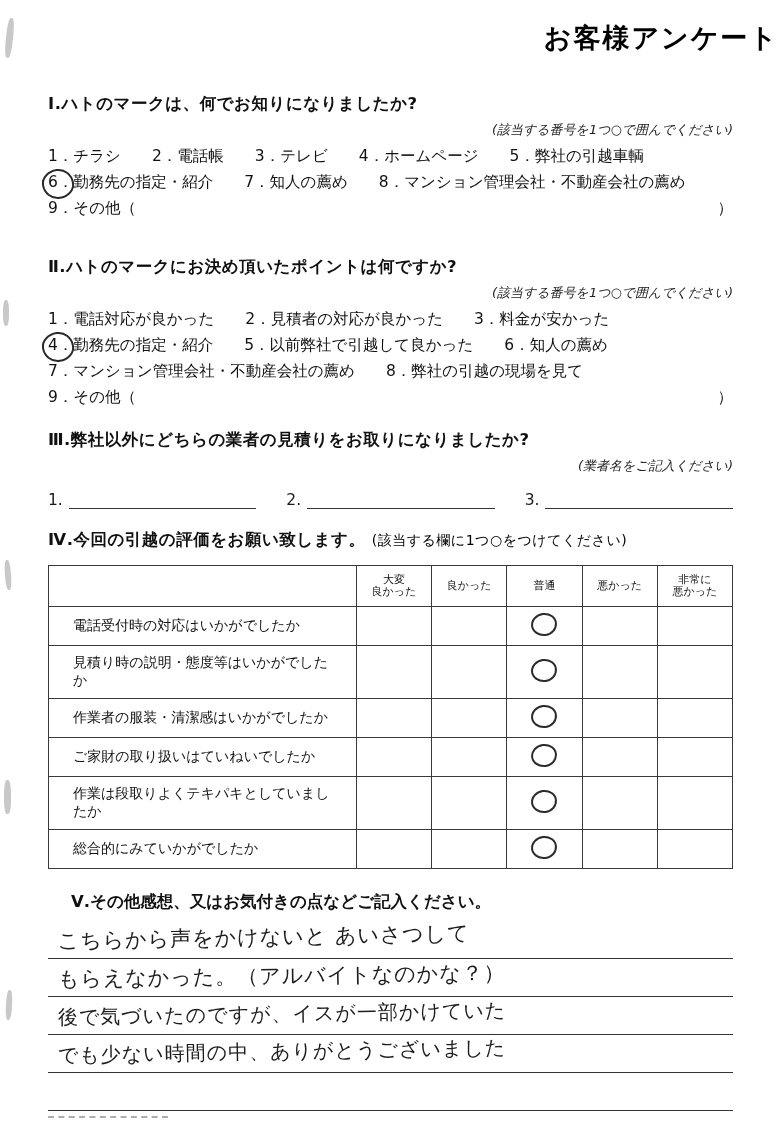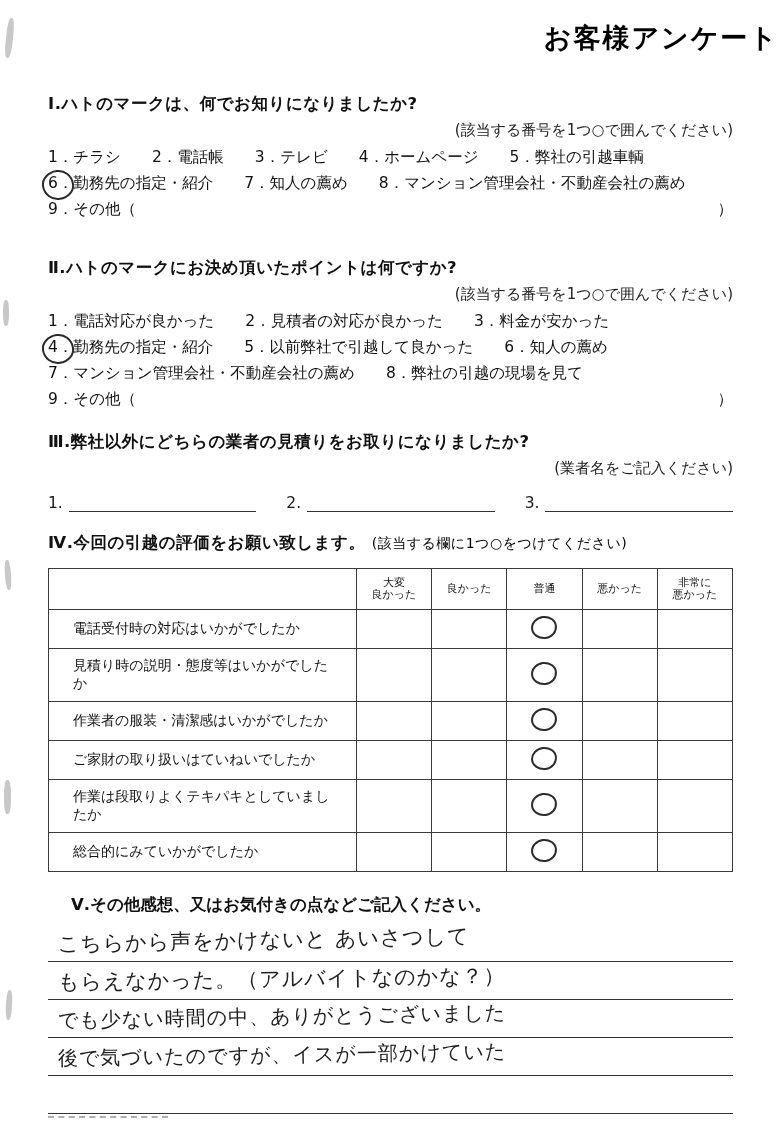--- a/index.html
+++ b/index.html
@@ -47,24 +47,25 @@
   }
 
   .section-head {
     font-size: 16.5px;
     font-weight: bold;
     margin-top: 37px;
     color: #111;
     letter-spacing: .5px;
   }
   .note {
-    font-size: 15px;
+    font-size: 13px;
     text-align: right;
     margin-top: 6px;
     color: #222;
+    font-style: italic;
   }
   .note-inline {
     font-size: 14px;
     font-weight: normal;
     color: #000000;
   }
   .opt-line {
     font-size: 15.5px;
     margin-top: 7px;
     line-height: 1.35;
@@ -334,24 +335,24 @@
 
     <div class="comment-head">Ⅴ.その他感想、又はお気付きの点などご記入ください。</div>
     <div class="comment-area">
       <div class="cline">
         <span class="hand">こちらから声をかけないと あいさつして</span>
       </div>
       <div class="cline">
         <span class="hand h2">もらえなかった。（アルバイトなのかな？）</span>
       </div>
       <div class="cline">
+        <span class="hand h3">後で気づいたのですが、イスが一部かけていた</span>
+      </div>
+      <div class="cline">
         <span class="hand h4">でも少ない時間の中、ありがとうございました</span>
-      </div>
-      <div class="cline">
-        <span class="hand h3">後で気づいたのですが、イスが一部かけていた</span>
       </div>
       <div class="cline">
         <span class="hand"></span>
       </div>
     </div>
   </div>
 
   <div class="footer-dash"></div>
 </div>
 

